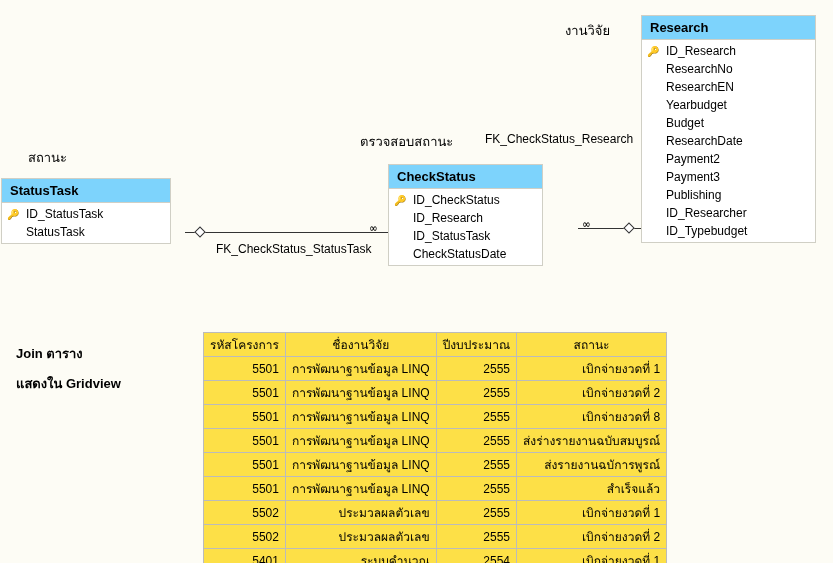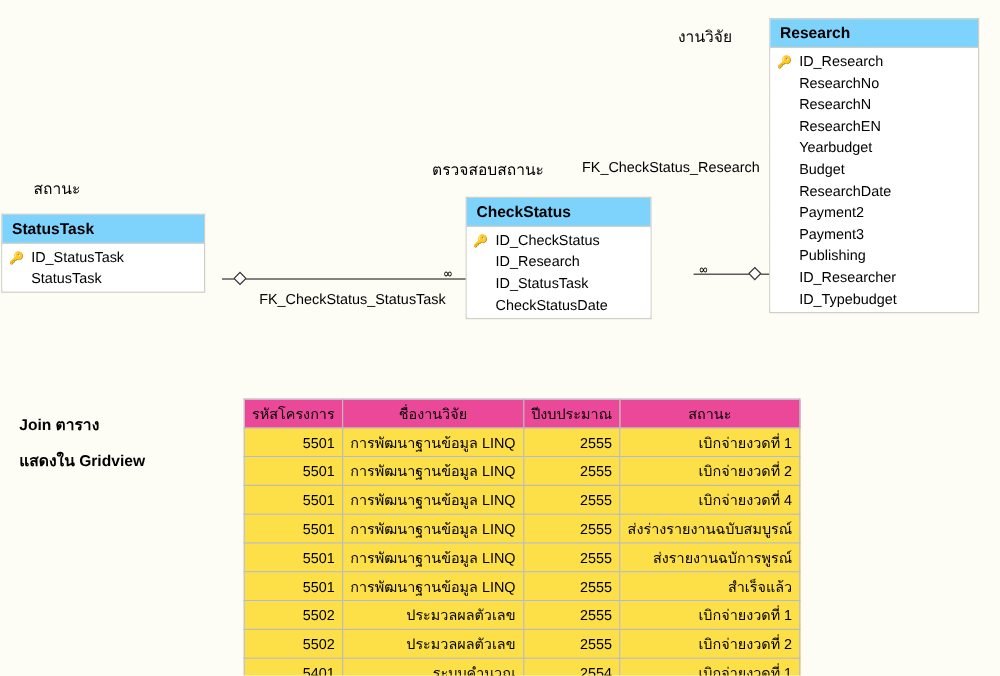--- a/index.html
+++ b/index.html
@@ -80,21 +80,21 @@
     font-size: 12px;
   }
   .grid th, .grid td {
     border: 1px solid #bbb;
     padding: 2px 6px;
     text-align: right;
     background: #fde047;
     white-space: nowrap;
   }
   .grid th {
-    background: #ec4899;
+    background: #fde047;
     text-align: center;
     font-weight: normal;
   }
   .caption {
     position: absolute;
     font-size: 13px;
     font-family: Tahoma, sans-serif;
     font-weight: bold;
   }
 </style>
@@ -144,24 +144,20 @@
 <div class="tbl" style="left:641px; top:15px; width:175px;">
   <div class="tbl-title">Research</div>
   <div class="tbl-body">
       <div class="fld">
         <span class="icon-slot"><span class="key">🔑</span></span>
         <span>ID_Research</span>
       </div>
       <div class="fld">
         <span class="icon-slot"></span>
         <span>ResearchNo</span>
-      </div>
-      <div class="fld">
-        <span class="icon-slot"></span>
-        <span>ResearchN</span>
       </div>
       <div class="fld">
         <span class="icon-slot"></span>
         <span>ResearchEN</span>
       </div>
       <div class="fld">
         <span class="icon-slot"></span>
         <span>Yearbudget</span>
       </div>
       <div class="fld">
@@ -227,21 +223,21 @@
       <tr>
         <td>5501</td>
         <td>การพัฒนาฐานข้อมูล LINQ</td>
         <td>2555</td>
         <td>เบิกจ่ายงวดที่ 2</td>
       </tr>
       <tr>
         <td>5501</td>
         <td>การพัฒนาฐานข้อมูล LINQ</td>
         <td>2555</td>
-        <td>เบิกจ่ายงวดที่ 4</td>
+        <td>เบิกจ่ายงวดที่ 8</td>
       </tr>
       <tr>
         <td>5501</td>
         <td>การพัฒนาฐานข้อมูล LINQ</td>
         <td>2555</td>
         <td>ส่งร่างรายงานฉบับสมบูรณ์</td>
       </tr>
       <tr>
         <td>5501</td>
         <td>การพัฒนาฐานข้อมูล LINQ</td>

